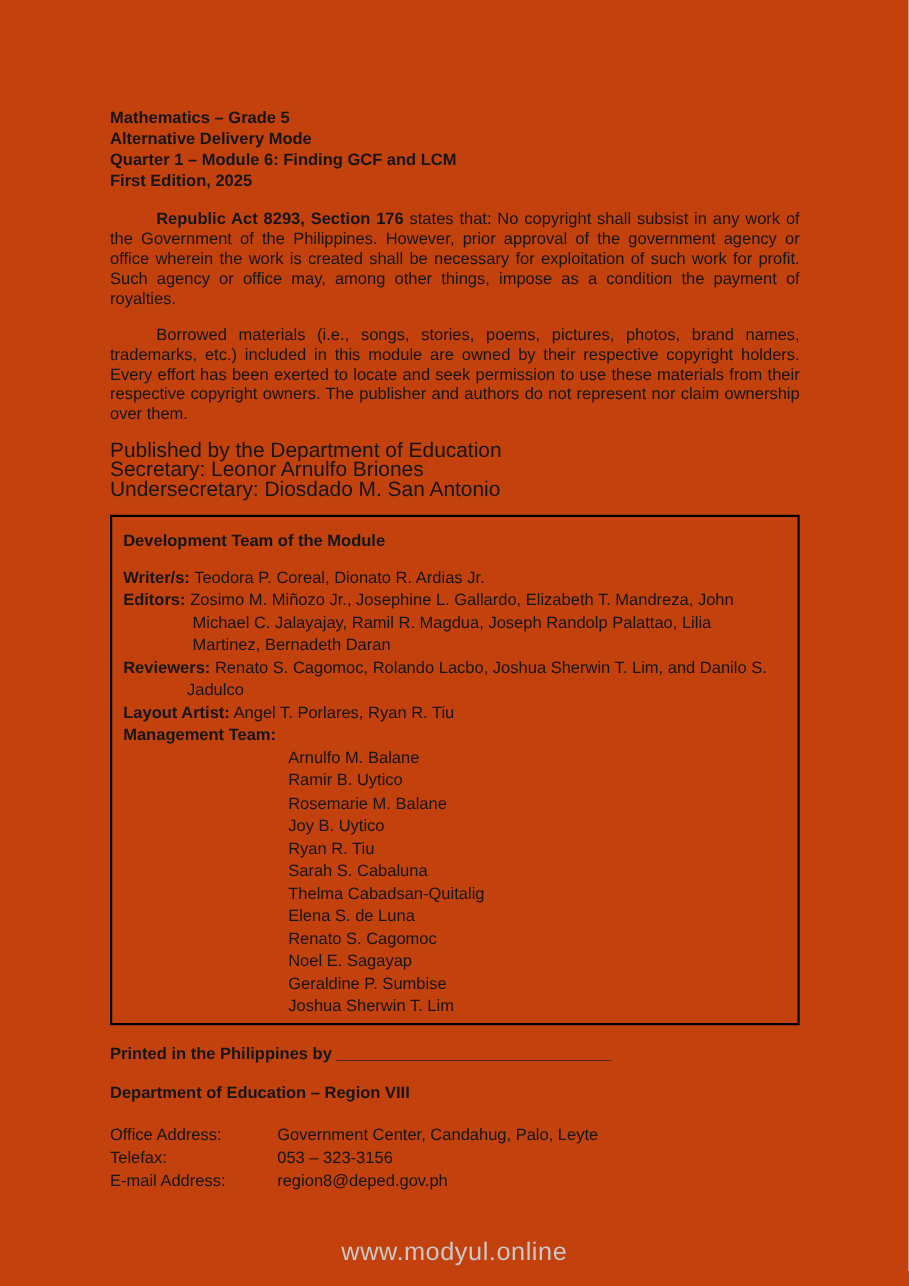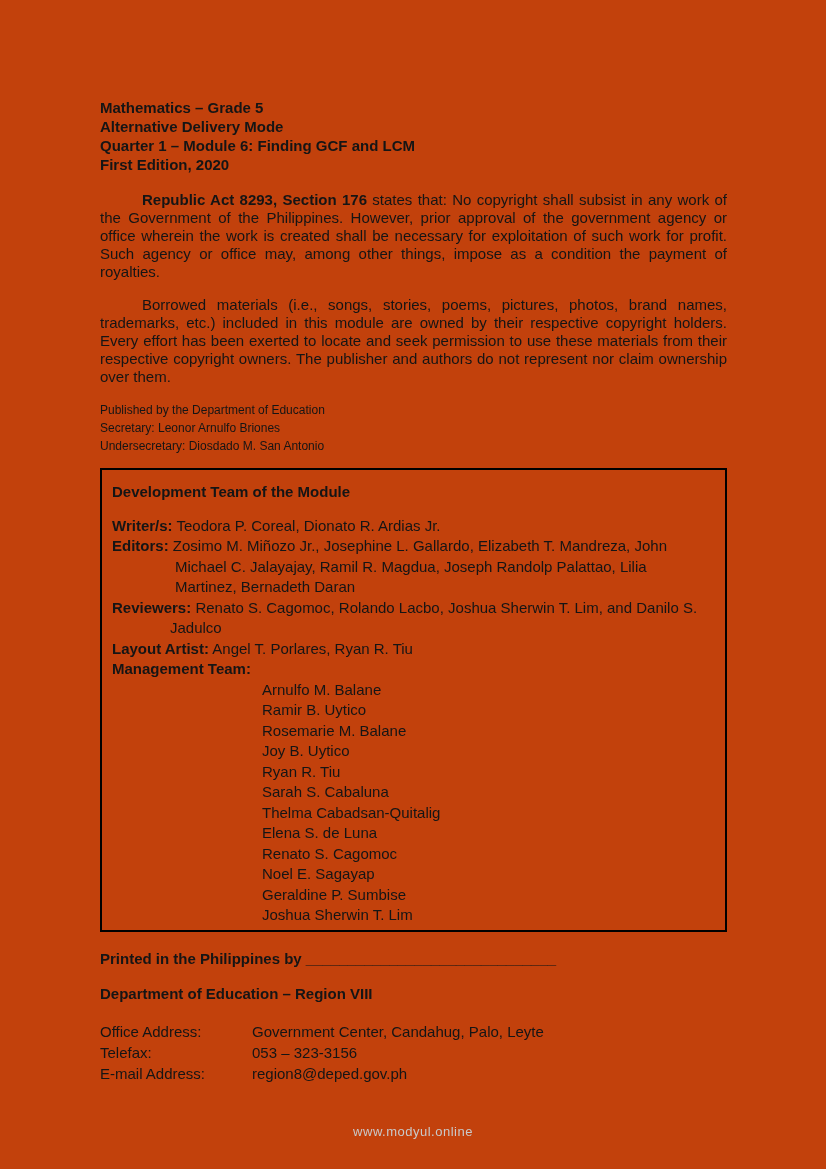--- a/index.html
+++ b/index.html
@@ -28,21 +28,21 @@
   }
   .para {
     font-size: 15px;
     line-height: 18px;
     text-align: justify;
     margin: 0;
   }
   .para.p1 { margin-top: 17px; text-indent: 42px; }
   .para.p2 { margin-top: 15px; text-indent: 42px; }
   .bold { font-weight: bold; }
-  .pub-block { margin-top: 15px; font-size: 12px; line-height: 18px; }
+  .pub-block { margin-top: 15px; font-size: 19px; line-height: 18px; }
   .dev-box {
     margin-top: 13px;
     border: 2px solid #000;
     padding: 12px 12px 4px 10px;
     font-size: 15px;
     line-height: 20.5px;
   }
   .dev-title {
     text-align: left;
     font-weight: bold;
@@ -66,36 +66,36 @@
   }
   .contact-block { margin-top: 18px; font-size: 15px; line-height: 21px; }
   .contact-row { display: flex; }
   .contact-label { width: 152px; flex: none; }
   .watermark {
     position: absolute;
     left: 0;
     right: 0;
     top: 1124px;
     text-align: center;
-    font-size: 13px;
+    font-size: 23px;
     color: #c9c9c9;
     letter-spacing: 0.5px;
   }
 </style>
 </head>
 <body>
 
 <div class="page">
   <div class="content">
 
     <div class="header-block">
       <div class="hline">Mathematics – Grade 5</div>
       <div class="hline">Alternative Delivery Mode</div>
       <div class="hline">Quarter 1 – Module 6: Finding GCF and LCM</div>
-      <div class="hline">First Edition, 2020</div>
+      <div class="hline">First Edition, 2025</div>
     </div>
 
     <p class="para p1"><span class="bold">Republic Act 8293, Section 176</span><span> states that: No copyright shall subsist in any work of the Government of the Philippines. However, prior approval of the government agency or office wherein the work is created shall be necessary for exploitation of such work for profit. Such agency or office may, among other things, impose as a condition the payment of royalties.</span></p>
 
     <p class="para p2">Borrowed materials (i.e., songs, stories, poems, pictures, photos, brand names, trademarks, etc.) included in this module are owned by their respective copyright holders. Every effort has been exerted to locate and seek permission to use these materials from their respective copyright owners. The publisher and authors do not represent nor claim ownership over them.</p>
 
     <div class="pub-block">
       <div>Published by the Department of Education</div>
       <div>Secretary: Leonor Arnulfo Briones</div>
       <div>Undersecretary: Diosdado M. San Antonio</div>

